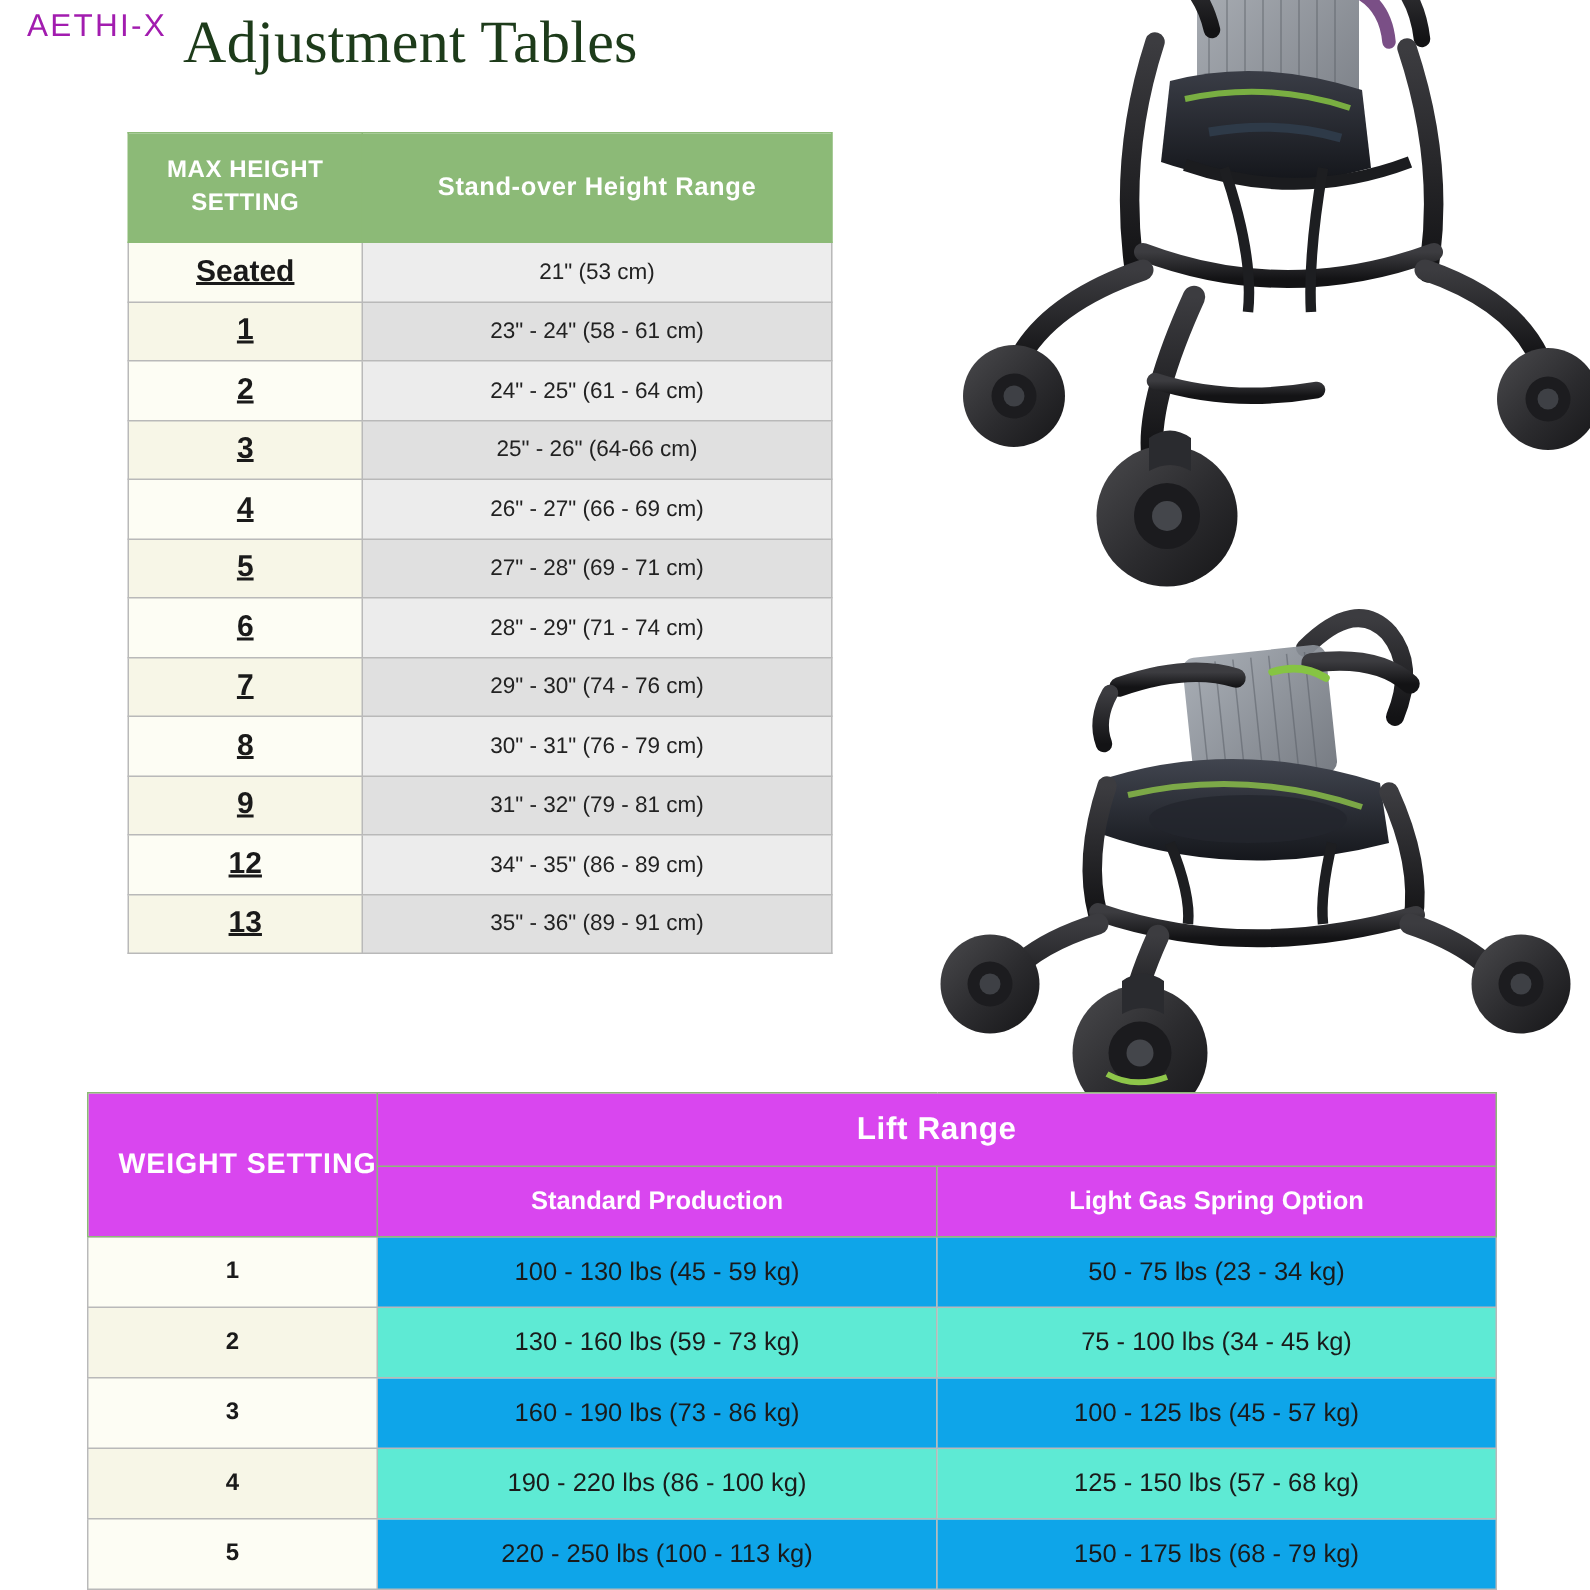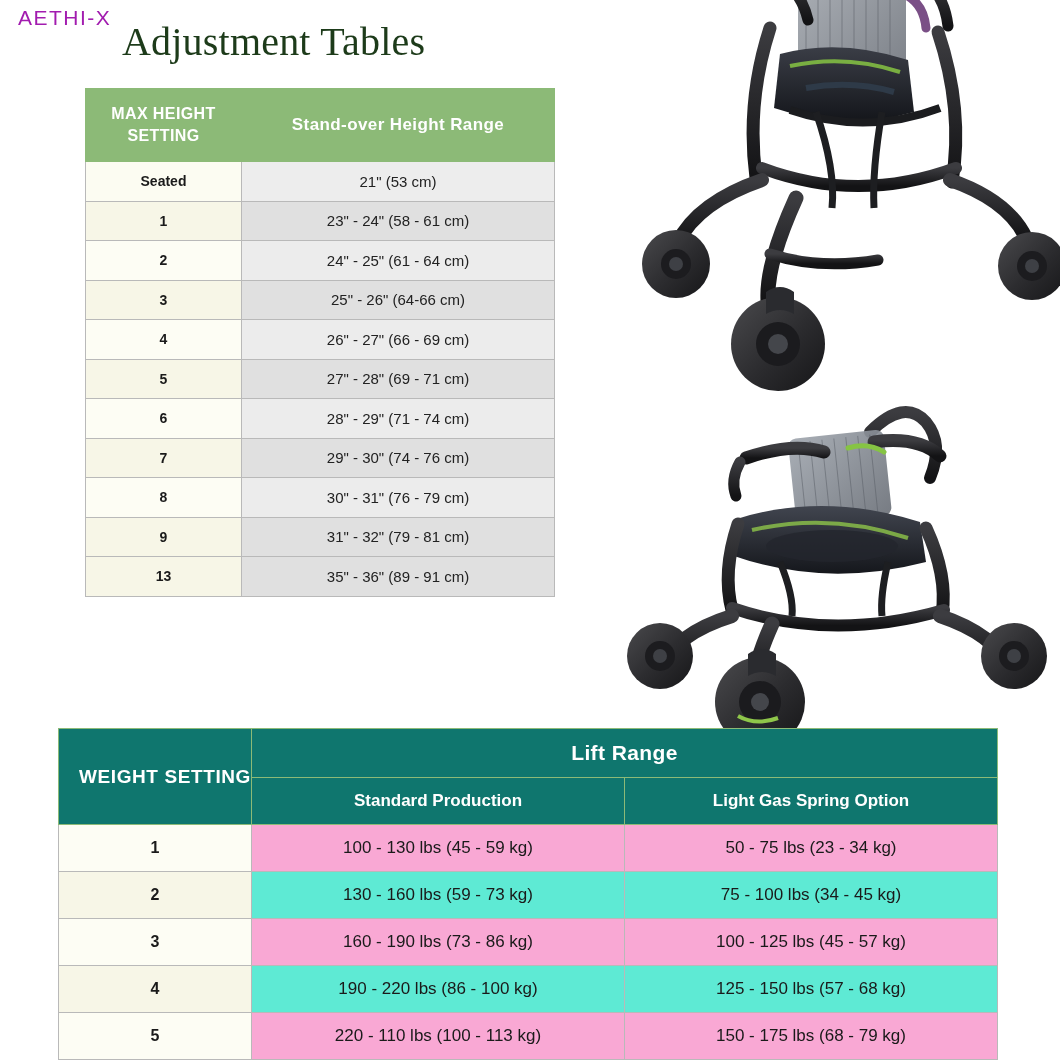--- a/index.html
+++ b/index.html
@@ -25,21 +25,21 @@
     letter-spacing: 1.5px;
     color: #a21caf;
     font-family: "Liberation Sans", sans-serif;
     text-align: right;
   }
 
   
   .page-title {
     position: absolute;
     left: 122px;
-    top: 18px;
+    top: 4px;
     font-size: 40px;
     color: #1d3b1a;
     font-family: "Liberation Serif", serif;
     letter-spacing: 0.2px;
     text-align: center;
   }
 
   
   .table1-wrap {
     position: absolute;
@@ -70,21 +70,22 @@
   .t1 thead th.h-left { width: 155px; line-height: 1.35; margin-top: 43px; }
   .t1 thead th.h-right { font-size: 17px; }
 
   .t1 td {
     height: 38.5px;
     font-size: 15px;
   }
   .t1 td.c-left {
     width: 155px;
     font-weight: bold;
-    font-size: 14px;
+    font-size: 20px;
+    text-decoration: underline;
   }
   .t1 td.c-right {
     font-size: 15px;
     color: #222;
   }
   
   .t1 tr.odd td.c-left  { background: #fdfdf4; }
   .t1 tr.odd td.c-right { background: #ececec; }
   .t1 tr.even td.c-left  { background: #f7f6e7; }
   .t1 tr.even td.c-right { background: #e0e0e0; }
@@ -98,21 +99,21 @@
     top: 728px;
     width: 940px;
   }
   .t2 th, .t2 td {
     border: 1px solid #b9b9b9;
     padding: 0;
     text-align: center;
     vertical-align: middle;
   }
   .t2 th.hdr-green {
-    background: #0f766e;
+    background: #d946ef;
     color: #ffffff;
     border-color: #8cba77;
   }
   .t2 th.weight-setting {
     width: 192px;
     font-size: 19px;
     font-weight: bold;
     line-height: 1.45;
     letter-spacing: 0.6px;
     text-align: right;
@@ -131,21 +132,21 @@
   .t2 td {
     height: 46px;
     font-size: 17px;
   }
   .t2 td.c-setting {
     width: 192px;
     font-weight: bold;
     font-size: 16px;
   }
   .t2 tr.odd td.c-setting { background: #fdfdf4; }
-  .t2 tr.odd td.c-val { background: #f9a8d4; }
+  .t2 tr.odd td.c-val { background: #0ea5e9; }
   .t2 tr.even td.c-setting { background: #f7f6e7; }
   .t2 tr.even td.c-val { background: #5eead4; }
 
   
   .photo {
     position: absolute;
     overflow: hidden;
   }
   #photo-top {
     left: 620px;
@@ -209,20 +210,24 @@
           <td class="c-left">7</td>
           <td class="c-right">29" - 30" (74 - 76 cm)</td>
         </tr>
         <tr class="odd">
           <td class="c-left">8</td>
           <td class="c-right">30" - 31" (76 - 79 cm)</td>
         </tr>
         <tr class="even">
           <td class="c-left">9</td>
           <td class="c-right">31" - 32" (79 - 81 cm)</td>
+        </tr>
+        <tr class="odd">
+          <td class="c-left">12</td>
+          <td class="c-right">34" - 35" (86 - 89 cm)</td>
         </tr>
         <tr class="even">
           <td class="c-left">13</td>
           <td class="c-right">35" - 36" (89 - 91 cm)</td>
         </tr>
       </tbody>
   </table>
 </div>
 
 <div class="table2-wrap">
@@ -253,21 +258,21 @@
           <td class="c-val">160 - 190 lbs (73 - 86 kg)</td>
           <td class="c-val">100 - 125 lbs (45 - 57 kg)</td>
         </tr>
         <tr class="even">
           <td class="c-setting">4</td>
           <td class="c-val">190 - 220 lbs (86 - 100 kg)</td>
           <td class="c-val">125 - 150 lbs (57 - 68 kg)</td>
         </tr>
         <tr class="odd">
           <td class="c-setting">5</td>
-          <td class="c-val">220 - 110 lbs (100 - 113 kg)</td>
+          <td class="c-val">220 - 250 lbs (100 - 113 kg)</td>
           <td class="c-val">150 - 175 lbs (68 - 79 kg)</td>
         </tr>
       </tbody>
   </table>
 </div>
 
 <div class="photo" id="photo-top">
   <svg width="440" height="400" viewBox="0 0 440 400" xmlns="http://www.w3.org/2000/svg">
     <defs>
       <linearGradient id="tireG" x1="0" y1="0" x2="1" y2="1">

